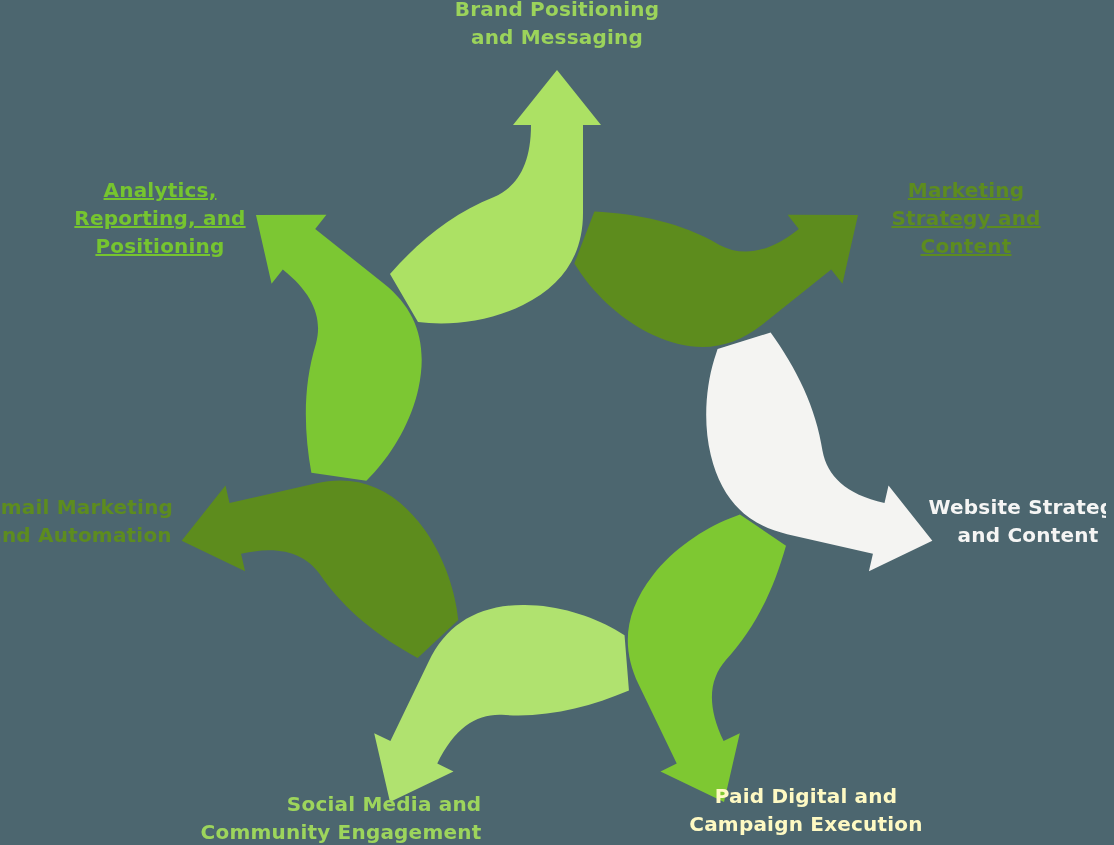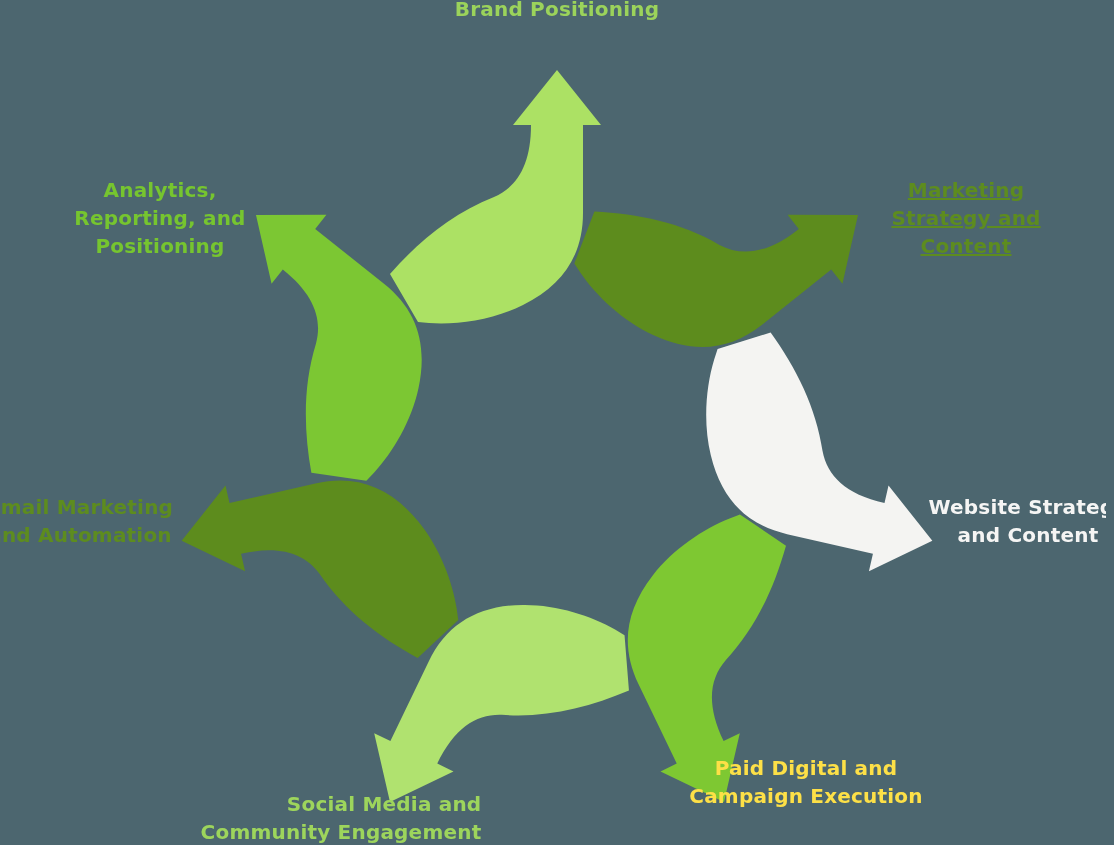--- a/index.html
+++ b/index.html
@@ -47,47 +47,48 @@
       <path class="arrow-path" transform="rotate(102.86)" fill="#f4f4f2" d="M 0 -385 L 44 -330 L 26 -330 L 26 -242 C 26 -200 6 -170 -34 -150 C -64 -135 -100 -130 -128 -132 L -139 -133 L -167 -181 C -138 -214 -104 -242 -63 -258 C -40 -268 -26 -290 -26 -330 L -44 -330 Z"></path>
       <path class="arrow-path" transform="rotate(154.29)" fill="#7ec832" d="M 0 -385 L 44 -330 L 26 -330 L 26 -242 C 26 -200 6 -170 -34 -150 C -64 -135 -100 -130 -128 -132 L -139 -133 L -167 -181 C -138 -214 -104 -242 -63 -258 C -40 -268 -26 -290 -26 -330 L -44 -330 Z"></path>
       <path class="arrow-path" transform="rotate(205.71)" fill="#b0e26f" d="M 0 -385 L 44 -330 L 26 -330 L 26 -242 C 26 -200 6 -170 -34 -150 C -64 -135 -100 -130 -128 -132 L -139 -133 L -167 -181 C -138 -214 -104 -242 -63 -258 C -40 -268 -26 -290 -26 -330 L -44 -330 Z"></path>
       <path class="arrow-path" transform="rotate(257.14)" fill="#5d8c1d" d="M 0 -385 L 44 -330 L 26 -330 L 26 -242 C 26 -200 6 -170 -34 -150 C -64 -135 -100 -130 -128 -132 L -139 -133 L -167 -181 C -138 -214 -104 -242 -63 -258 C -40 -268 -26 -290 -26 -330 L -44 -330 Z"></path>
       <path class="arrow-path" transform="rotate(308.57)" fill="#7cc733" d="M 0 -385 L 44 -330 L 26 -330 L 26 -242 C 26 -200 6 -170 -34 -150 C -64 -135 -100 -130 -128 -132 L -139 -133 L -167 -181 C -138 -214 -104 -242 -63 -258 C -40 -268 -26 -290 -26 -330 L -44 -330 Z"></path>
     </g>
   </svg>
 
   <div class="label" style="left: 557px; top: -5px; color: rgb(155, 211, 91);">
     <span class="ln">Brand Positioning</span>
+    <span class="ln">and Messaging</span>
   </div>
 
   <div class="label" style="left: 966px; top: 176px; color: rgb(93, 140, 31); text-decoration: underline;">
     <span class="ln">Marketing</span>
     <span class="ln">Strategy and</span>
     <span class="ln">Content</span>
   </div>
 
   <div class="label" style="left: 1028px; top: 493px; color: rgb(245, 245, 244);">
     <span class="ln">Website Strategy</span>
     <span class="ln">and Content</span>
   </div>
 
-  <div class="label" style="left: 806px; top: 754px; color: #fde047;">
+  <div class="label" style="left: 806px; top: 782px; color: #fef9c3;">
     <span class="ln">Paid Digital and</span>
     <span class="ln">Campaign Execution</span>
   </div>
 
   <div class="label" style="left: 341px; top: 790px; color: rgb(157, 213, 92); text-align: right;">
     <span class="ln">Social Media and</span>
     <span class="ln">Community Engagement</span>
   </div>
 
   <div class="label" style="left: 80px; top: 493px; color: rgb(93, 140, 31);">
     <span class="ln">Email Marketing</span>
     <span class="ln">and Automation</span>
   </div>
 
-  <div class="label" style="left: 160px; top: 176px; color: rgb(118, 197, 47);">
+  <div class="label" style="left: 160px; top: 176px; color: rgb(118, 197, 47); text-decoration: underline;">
     <span class="ln">Analytics,</span>
     <span class="ln">Reporting, and</span>
     <span class="ln">Positioning</span>
   </div>
 
 </div>
 
 </body></html>

